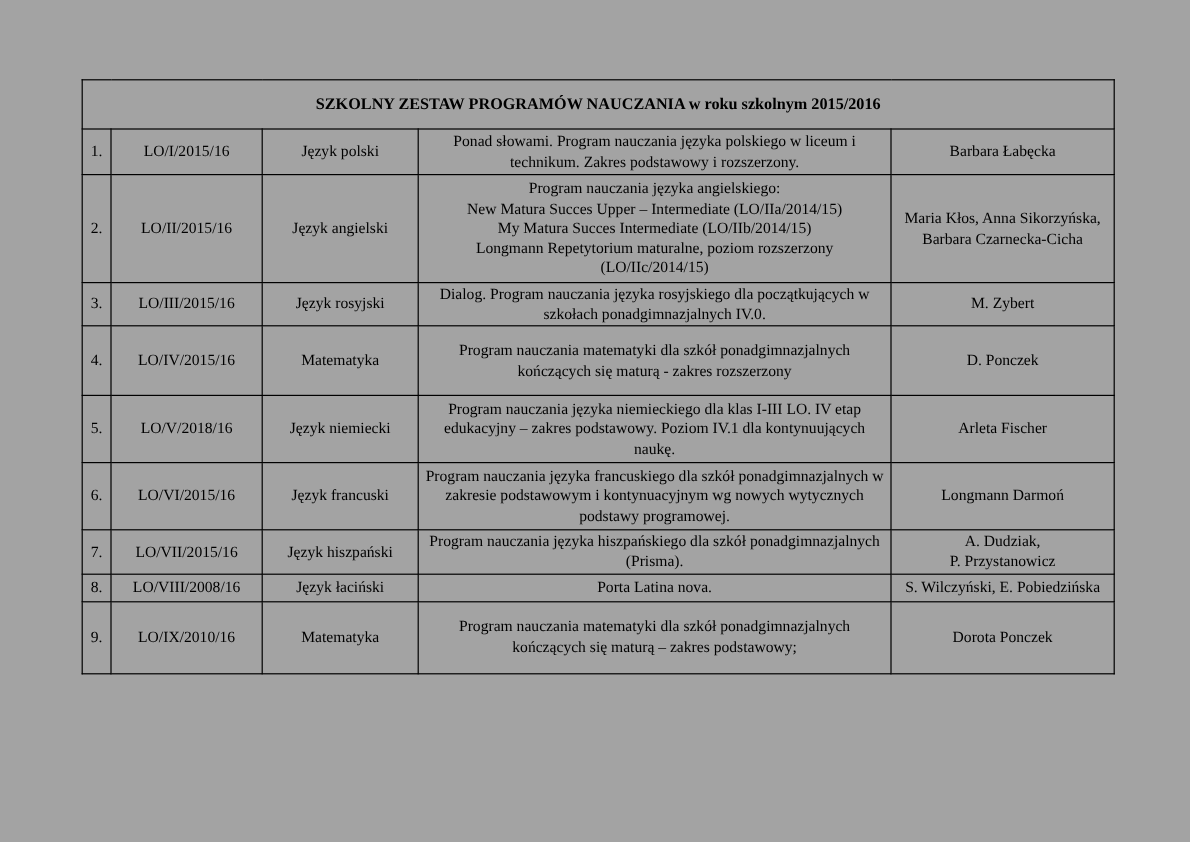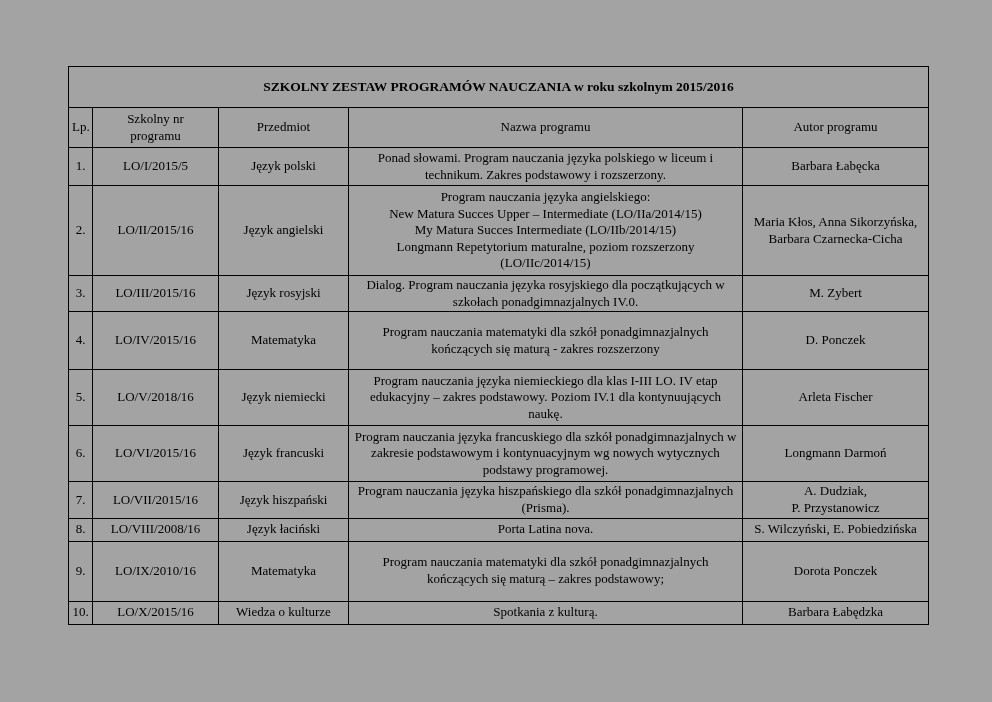--- a/index.html
+++ b/index.html
@@ -58,33 +58,25 @@
       <col class="c-lp">
       <col class="c-nr">
       <col class="c-przedmiot">
       <col class="c-nazwa">
       <col class="c-autor">
     </colgroup>
     <thead>
       <tr class="title-row">
         <th colspan="5">SZKOLNY ZESTAW PROGRAMÓW NAUCZANIA w roku szkolnym 2015/2016</th>
       </tr>
-      <tr class="header-row" id="header-row">
-          <th>Lp.</th>
-          <th>Szkolny nr
-programu</th>
-          <th>Przedmiot</th>
-          <th>Nazwa programu</th>
-          <th>Autor programu</th>
-        </tr>
     </thead>
     <tbody id="table-body">
         <tr style="height: 38px;">
           <td>1.</td>
-          <td>LO/I/2015/5</td>
+          <td>LO/I/2015/16</td>
           <td>Język polski</td>
           <td>Ponad słowami. Program nauczania języka polskiego w liceum i technikum. Zakres podstawowy i rozszerzony.</td>
           <td>Barbara Łabęcka</td>
         </tr>
         <tr style="height: 90px;">
           <td>2.</td>
           <td>LO/II/2015/16</td>
           <td>Język angielski</td>
           <td>Program nauczania języka angielskiego:
 New Matura Succes Upper – Intermediate (LO/IIa/2014/15)
@@ -137,22 +129,15 @@
           <td>Porta Latina nova.</td>
           <td>S. Wilczyński, E. Pobiedzińska</td>
         </tr>
         <tr style="height: 60px;">
           <td>9.</td>
           <td>LO/IX/2010/16</td>
           <td>Matematyka</td>
           <td>Program nauczania matematyki dla szkół ponadgimnazjalnych kończących się maturą – zakres podstawowy;</td>
           <td>Dorota Ponczek</td>
         </tr>
-        <tr style="height: 23px;">
-          <td>10.</td>
-          <td>LO/X/2015/16</td>
-          <td>Wiedza o kulturze</td>
-          <td>Spotkania z kulturą.</td>
-          <td>Barbara Łabędzka</td>
-        </tr>
       </tbody>
   </table>
 </div>
 
 </body></html>

